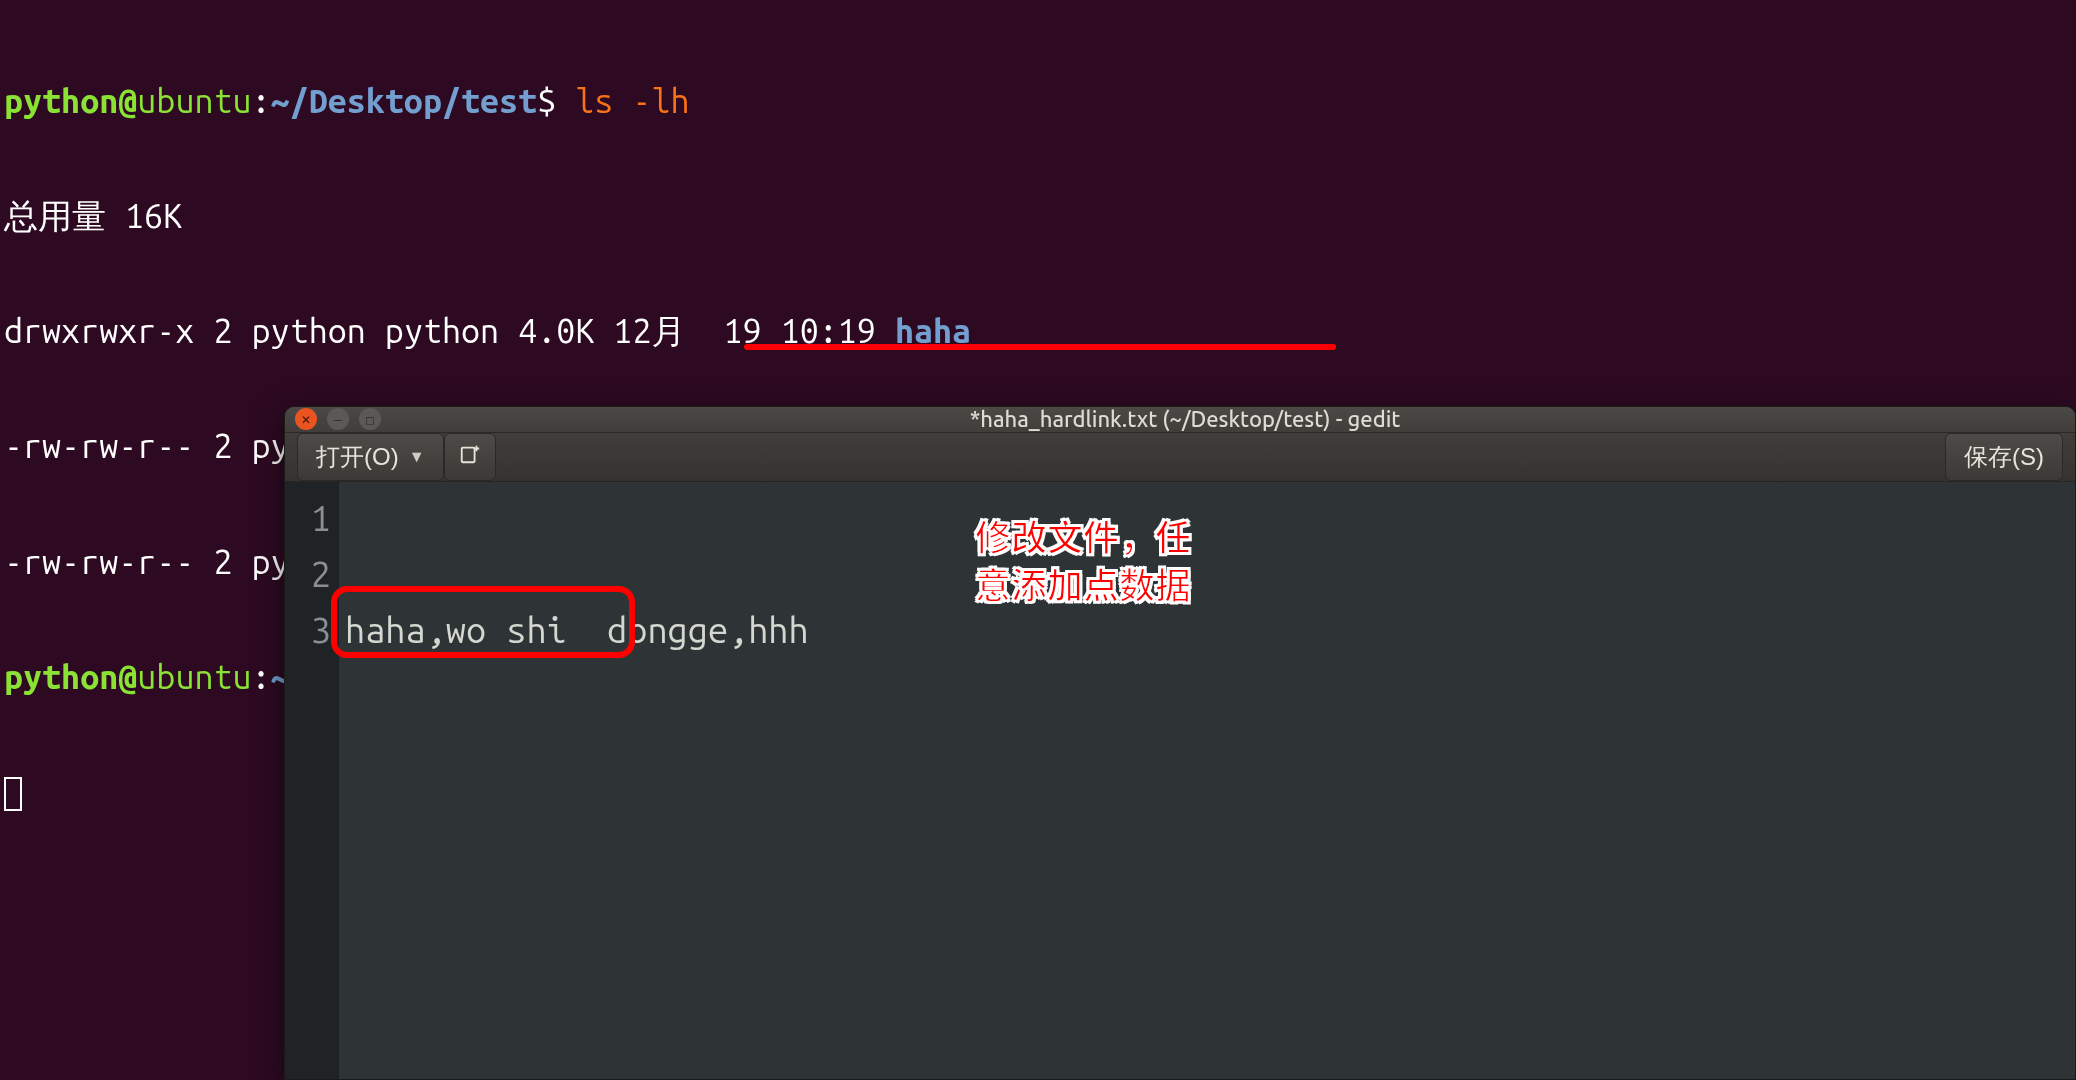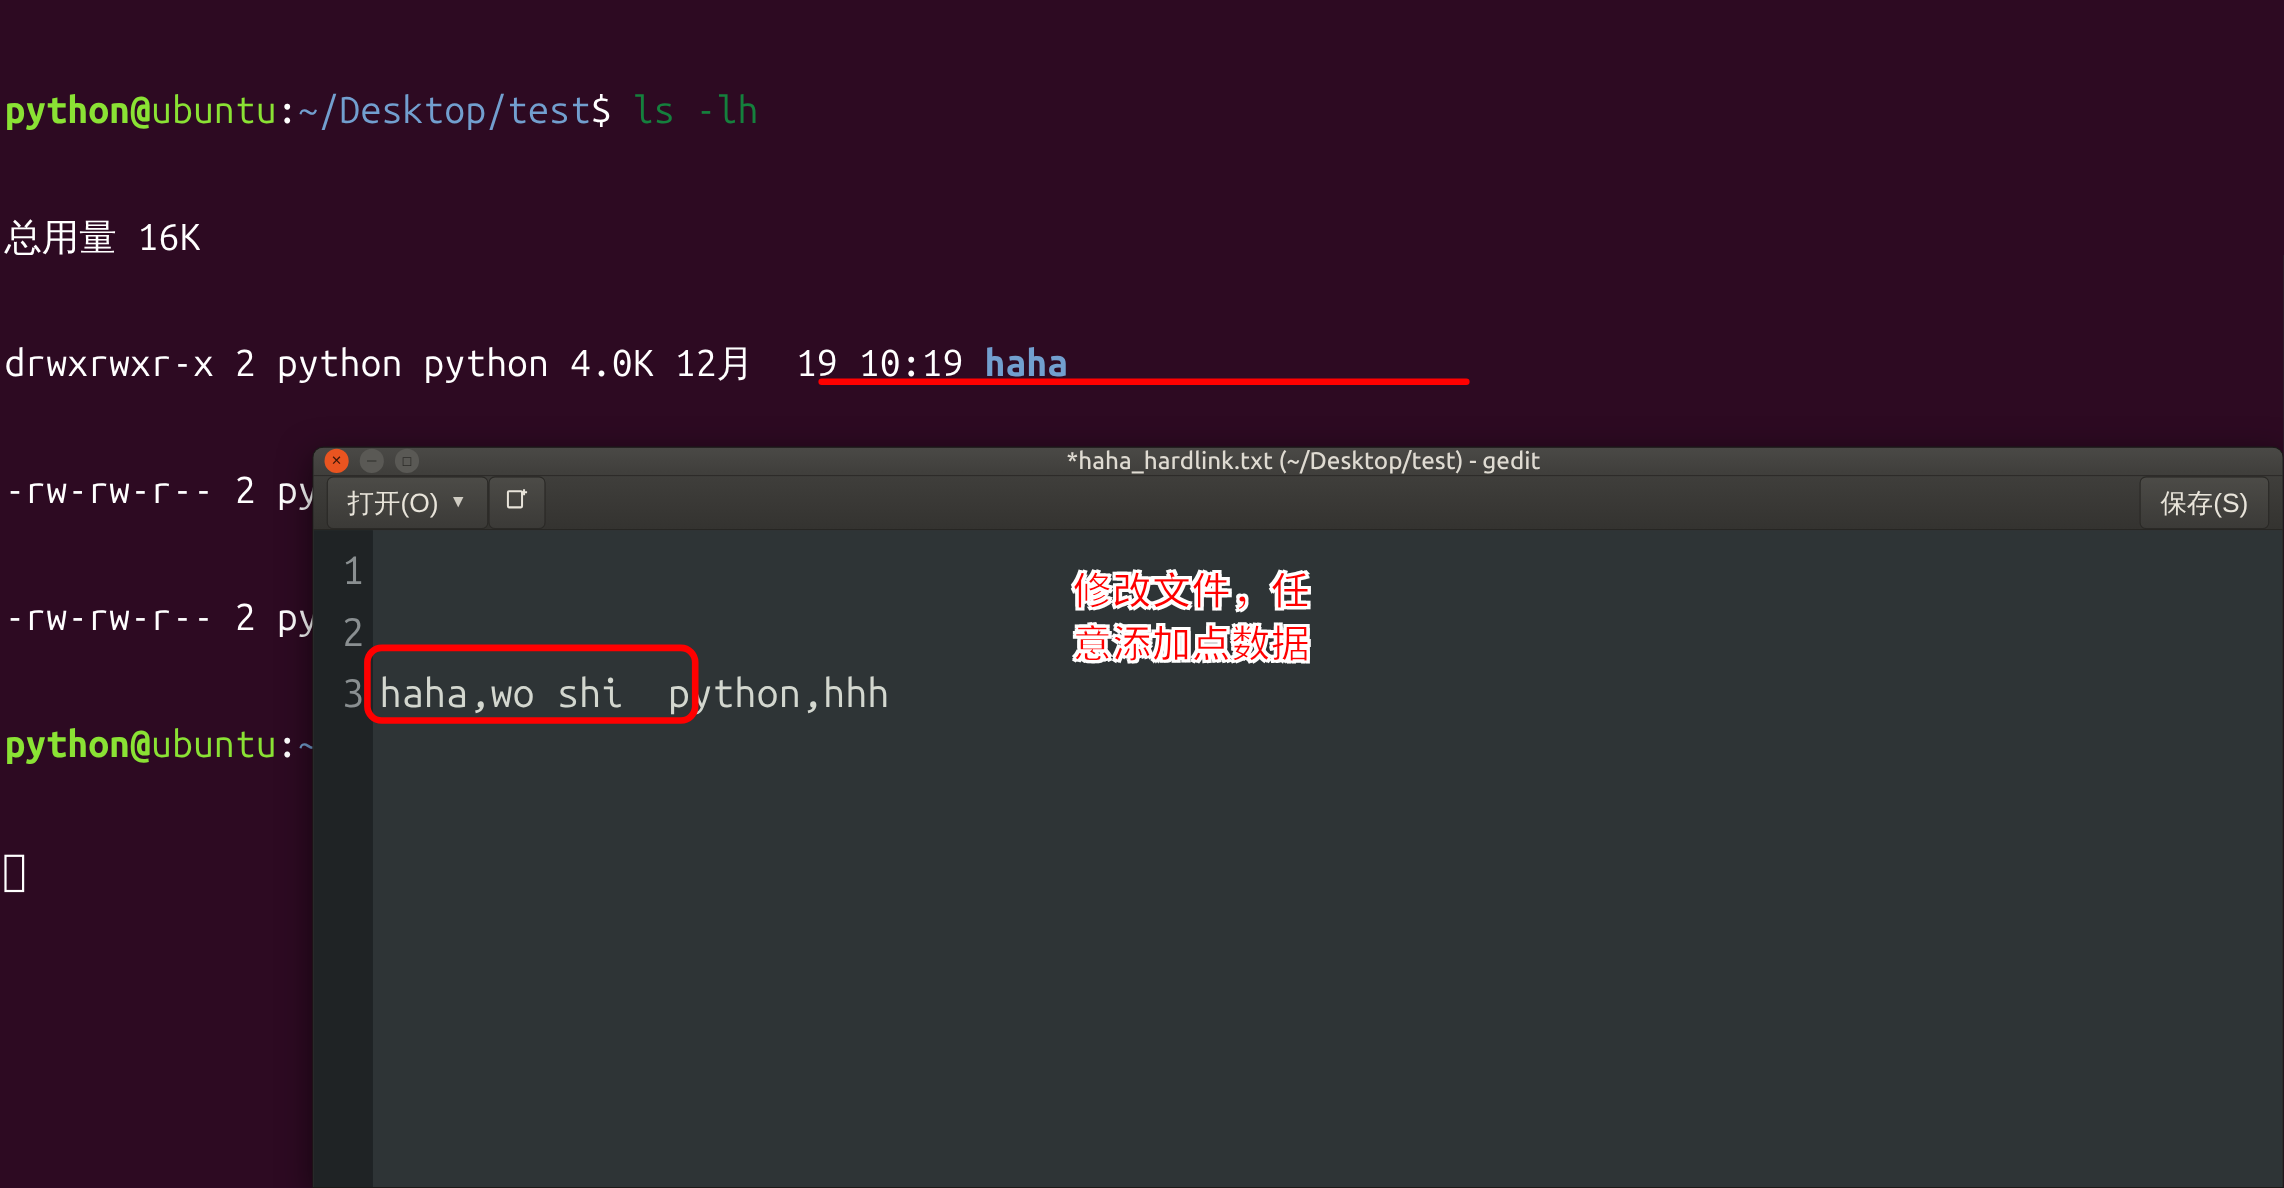--- a/index.html
+++ b/index.html
@@ -15,23 +15,23 @@
   
   .terminal {
     padding: 4px 4px 0 4px;
     white-space: pre;
     color: #ffffff;
   }
   .t-row { display: block; }
   .user  { color: #8ae234; font-weight: bold; }
   .host  { color: #8ae234; font-weight: normal; }
   .at    { color: #8ae234; font-weight: bold; }
-  .path  { color: #729fcf; font-weight: normal; }
+  .path  { color: #729fcf; font-weight: bold; }
   .dollar{ color: #ffffff; }
-  .cmd   { color: #15803d; }
+  .cmd   { color: #f97316; }
   .dir   { color: #729fcf; font-weight: bold; }
   .file  { color: #ffffff; }
 
   .underline-red {
     position: absolute;
     height: 6px;
     background: #ff0000;
     border-radius: 3px;
   }
 
@@ -208,21 +208,21 @@
     </button>
   </div>
 
   <div class="gedit-editor">
     <div class="gutter">
       <div>1</div>
       <div>2</div>
       <div>3</div>
     </div>
     <div class="editor-body">
-      <div class="editor-line"><span>haha,wo shi  python,hhh</span></div>
+      <div class="editor-line"><span>haha,wo shi  dongge,hhh</span></div>
       <div class="editor-line"><span></span></div>
 
       
       <div class="red-box" style="left:-8px; top:104px; width:304px; height:72px;"></div>
 
       
       <div class="annotation" style="left:636px; top:8px;margin-top:21px;"><span>修改文件，任</span>
 <span>意添加点数据</span></div>
     </div>
   </div>

